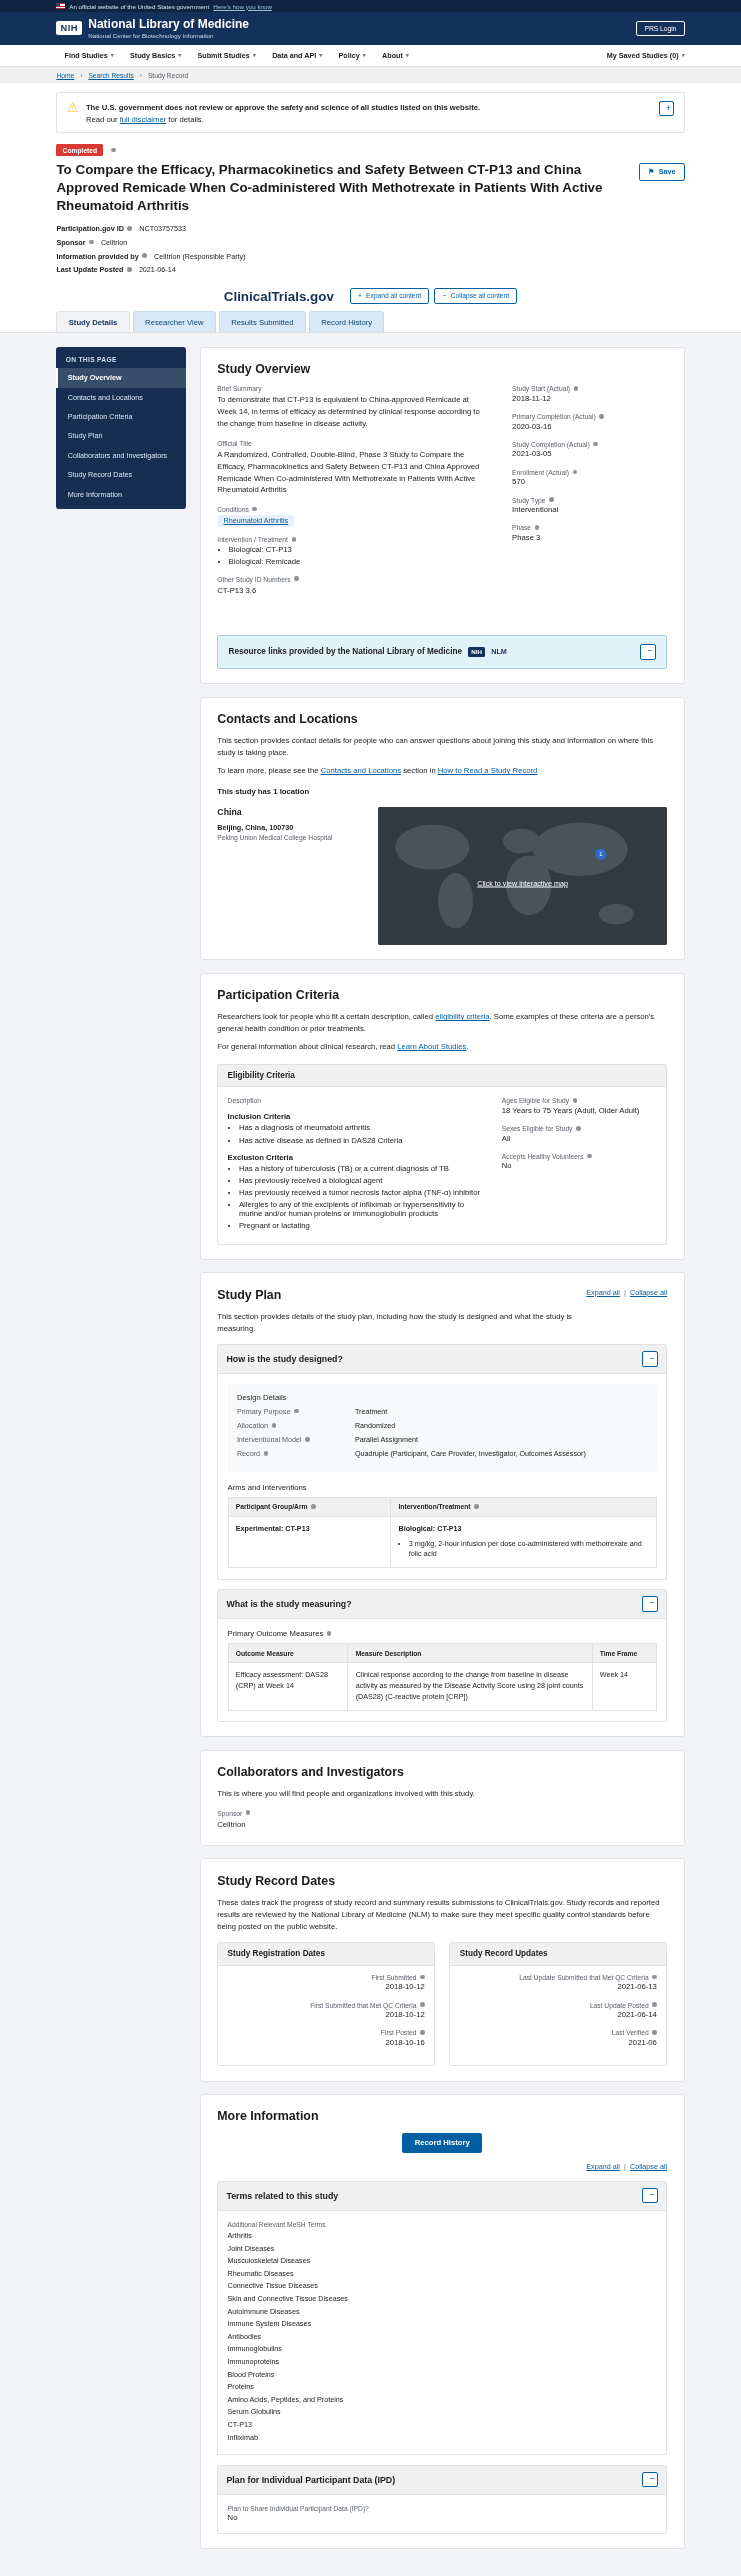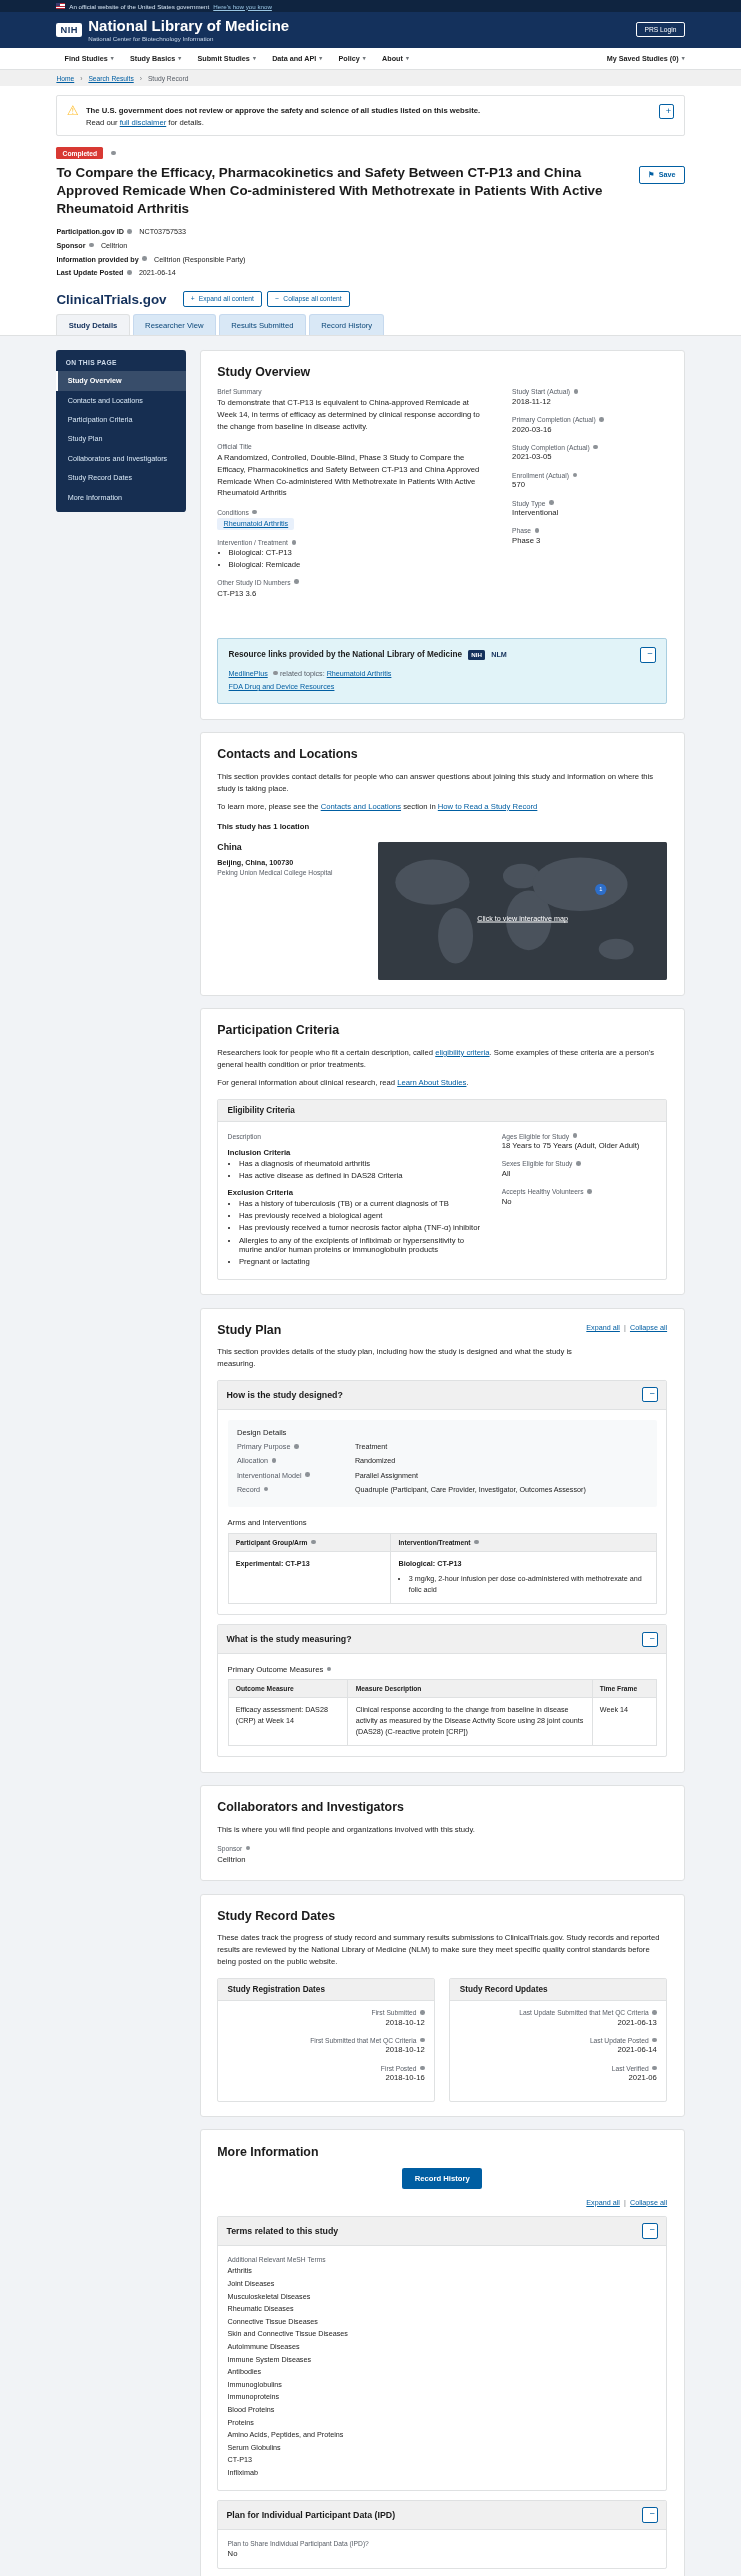--- a/index.html
+++ b/index.html
@@ -13,21 +13,21 @@
   .gov-banner .pw { display:flex; align-items:center; gap:4.1px; }
   .us-flag { width:8.8px; height:5.7px; background:repeating-linear-gradient(180deg,#b22234 0 0.8px,#fff 0.8px 1.6px); position:relative; display:inline-block; flex:none; }
   .us-flag i { position:absolute; left:0; top:0; width:4.1px; height:3.1px; background:#3c3b6e; }
   .gov-banner a { color:#9bc7e4; text-decoration:underline; }
 
   
   .site-header { background:#14315c; color:#fff; padding:5.2px 0; }
   .site-header .pw { display:flex; align-items:center; justify-content:space-between; }
   .lockup { display:flex; align-items:center; gap:6.2px; }
   .nih-logo { background:#fff; color:#14315c; font-weight:bold; font-size:9.3px; padding:2.1px 4.1px; border-radius:2.1px; letter-spacing:0.5px; }
-  .lockup-org { font-weight:bold; font-size:15px; }
+  .lockup-org { font-weight:bold; font-size:12px; }
   .lockup-sub { font-size:6.2px; color:#cfdcec; margin-top:1px; }
   .login-btn { background:transparent; color:#fff; border:0.5px solid #fff; border-radius:2.1px; padding:3.1px 7.2px; font-size:6.7px; cursor:pointer; font-family:inherit; }
 
   
   .main-nav { background:#fff; border-bottom:0.5px solid #dfe1e2; }
   .main-nav .pw { display:flex; align-items:center; justify-content:space-between; }
   .nav-items { display:flex; }
   .nav-item { display:flex; align-items:center; gap:3.1px; padding:6.2px 8.2px; color:#1b1b1b; font-size:7.2px; font-weight:bold; cursor:pointer; }
   .caret { font-size:5.7px; color:#71767a; }
   .nav-saved { display:flex; align-items:center; gap:3.1px; color:#1b1b1b; font-size:7.2px; font-weight:bold; cursor:pointer; padding:6.2px 0; }
@@ -52,21 +52,21 @@
   .badge-completed { background:#d83933; color:#fff; font-size:6.7px; font-weight:bold; padding:2.1px 6.2px; border-radius:1.5px; }
   .idot { display:inline-block; width:4.6px; height:4.6px; border-radius:50%; background:#8d9297; margin-left:3.6px; vertical-align:0.5px; cursor:pointer; }
   .title-row { display:flex; align-items:flex-start; gap:12.4px; }
   h1.study-title { font-size:13.4px; line-height:1.35; margin:2.1px 0 9.3px; font-weight:bold; flex:1; }
   .save-btn { display:flex; align-items:center; gap:4.1px; border:0.5px solid #005ea2; color:#005ea2; background:#fff; border-radius:2.1px; padding:3.6px 8.2px; font-size:7.2px; font-weight:bold; cursor:pointer; margin-top:4.1px; font-family:inherit; }
   .meta-row { margin-bottom:4.6px; font-size:7.2px; }
   .meta-label { font-weight:bold; }
   .meta-value { margin-left:5.2px; }
 
   
-  .brand-row { display:flex; align-items:flex-end; justify-content:flex-start; margin-top:13.4px;gap:16px; }
+  .brand-row { display:flex; align-items:flex-end; justify-content:center; margin-top:13.4px;gap:16px; }
   .brand { font-size:13.4px; font-weight:bold; color:#14315c; }
   .global-actions { display:flex; gap:5.2px; }
   .ga-btn { display:flex; align-items:center; gap:4.1px; border:0.5px solid #005ea2; color:#005ea2; background:#fff; border-radius:2.1px; padding:3.6px 7.2px; font-size:6.7px; cursor:pointer; font-family:inherit; }
   .tabs { display:flex; gap:3.1px; margin-top:7.2px; }
   .tab { padding:5.7px 11.3px; font-size:7.7px; color:#0b4778; background:#d9e8f6; border-radius:3.1px 3.1px 0 0; cursor:pointer; border:0.5px solid #c6d9ee; border-bottom:none; }
   .tab.active { background:#f1f3f6; font-weight:bold; color:#14315c; border-color:#dfe1e2; }
 
   
   .content-bg { background:#f1f3f6; border-top:0.5px solid #dfe1e2; padding:13.4px 0 20.6px; }
   .content-grid { display:grid; grid-template-columns:130px 1fr; gap:13.4px; align-items:start; }
@@ -340,31 +340,20 @@
             </div>
           <div class="resource-box">
             <div class="resource-head">
               <div class="resource-title">
                 <span>Resource links provided by the National Library of Medicine</span>
                 <span class="mini-nih">NIH</span>
                 <span class="mini-nlm">NLM</span>
               </div>
               <button class="sq-btn">−</button>
             </div>
-            <div class="resource-links">
-              <div>
-                <a href="#">MedlinePlus</a>
-                <span class="idot"></span>
-                <span class="muted">related topics:</span>
-                <a href="#">Rheumatoid Arthritis</a>
-              </div>
-              <div>
-                <a href="#">FDA Drug and Device Resources</a>
-              </div>
-            </div>
           </div>
         </div>
       </section>
 
       <section class="card">
         <h2>Contacts and Locations</h2>
         <p class="fpara">This section provides contact details for people who can answer questions about joining this study and information on where this study is taking place.</p>
         <p class="fpara" style="margin-top:6.2px;">
           <span>To learn more, please see the </span><a href="#" style="color:#005ea2;text-decoration:underline;">Contacts and Locations</a><span> section in </span><a href="#" style="color:#005ea2;text-decoration:underline;">How to Read a Study Record</a>
         </p>

